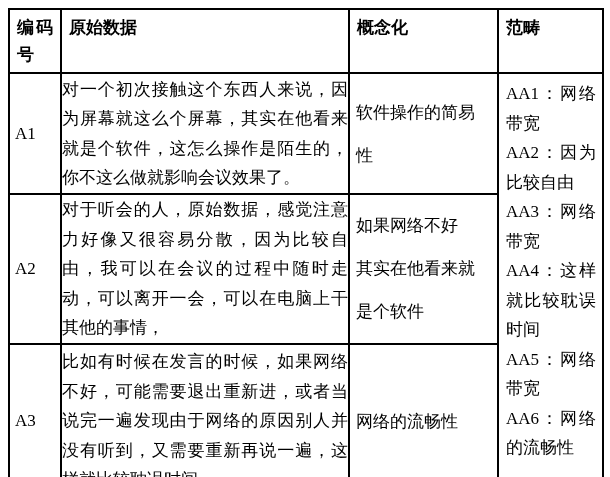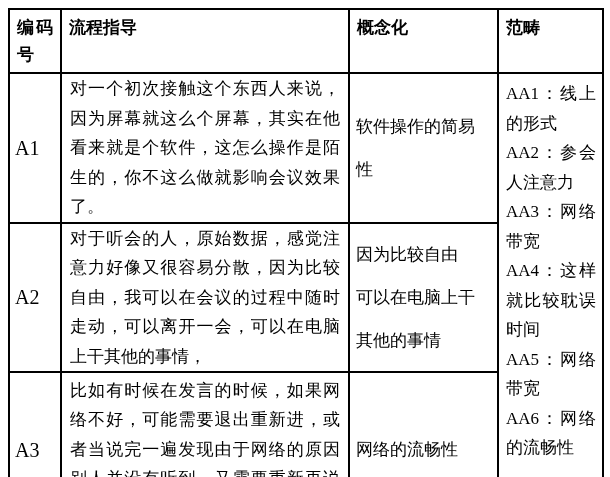--- a/index.html
+++ b/index.html
@@ -33,28 +33,28 @@
     padding: 4px 7px;
     line-height: 27px;
   }
   tr.h-header { height: 59px; }
   tr.h-r1 { height: 121px; }
   tr.h-r2 { height: 128px; }
   tr.h-r3 { height: 155px; }
   td.code-cell {
     vertical-align: middle;
     padding: 0 2px 0 5px;
-    font-size: 20px;
+    font-size: 17px;
     line-height: 20px;
   }
   td.raw-cell {
     vertical-align: middle;
     text-align: justify;
     text-justify: inter-character;
-    padding: 0 8px;
+    padding: 0 0;
     line-height: 29.5px;
   }
   td.concept-cell {
     vertical-align: middle;
     padding: 8px 6px;
     line-height: 43px;
   }
   td.category-cell {
     vertical-align: top;
     padding: 5px 6px 0 7px;
@@ -81,47 +81,47 @@
     </colgroup>
     <tbody>
       <tr class="h-header">
         <th>
           <div class="code-head-line1">
             <span>编</span>
             <span>码</span>
           </div>
           <div>号</div>
         </th>
-        <th>流程指导</th>
+        <th>原始数据</th>
         <th>概念化</th>
         <th>范畴</th>
       </tr>
 
       <tr class="h-r1">
         <td class="code-cell">A1</td>
         <td class="raw-cell">对一个初次接触这个东西人来说，因为屏幕就这么个屏幕，其实在他看来就是个软件，这怎么操作是陌生的，你不这么做就影响会议效果了。</td>
         <td class="concept-cell">
           <div>软件操作的简易性</div>
         </td>
         <td class="category-cell" rowspan="3">
-          <div>AA1：线上的形式</div>
-          <div>AA2：参会人注意力</div>
+          <div>AA1：网络带宽</div>
+          <div>AA2：因为比较自由</div>
           <div>AA3：网络带宽</div>
           <div>AA4：这样就比较耽误时间</div>
           <div>AA5：网络带宽</div>
           <div>AA6：网络的流畅性</div>
         </td>
       </tr>
 
       <tr class="h-r2">
         <td class="code-cell">A2</td>
         <td class="raw-cell">对于听会的人，原始数据，感觉注意力好像又很容易分散，因为比较自由，我可以在会议的过程中随时走动，可以离开一会，可以在电脑上干其他的事情，</td>
         <td class="concept-cell">
-          <div>因为比较自由</div>
-          <div>可以在电脑上干其他的事情</div>
+          <div>如果网络不好</div>
+          <div>其实在他看来就是个软件</div>
         </td>
       </tr>
 
       <tr class="h-r3">
         <td class="code-cell">A3</td>
         <td class="raw-cell">比如有时候在发言的时候，如果网络不好，可能需要退出重新进，或者当说完一遍发现由于网络的原因别人并没有听到，又需要重新再说一遍，这样就比较耽误时间。</td>
         <td class="concept-cell">
           <div>网络的流畅性</div>
         </td>
       </tr>

